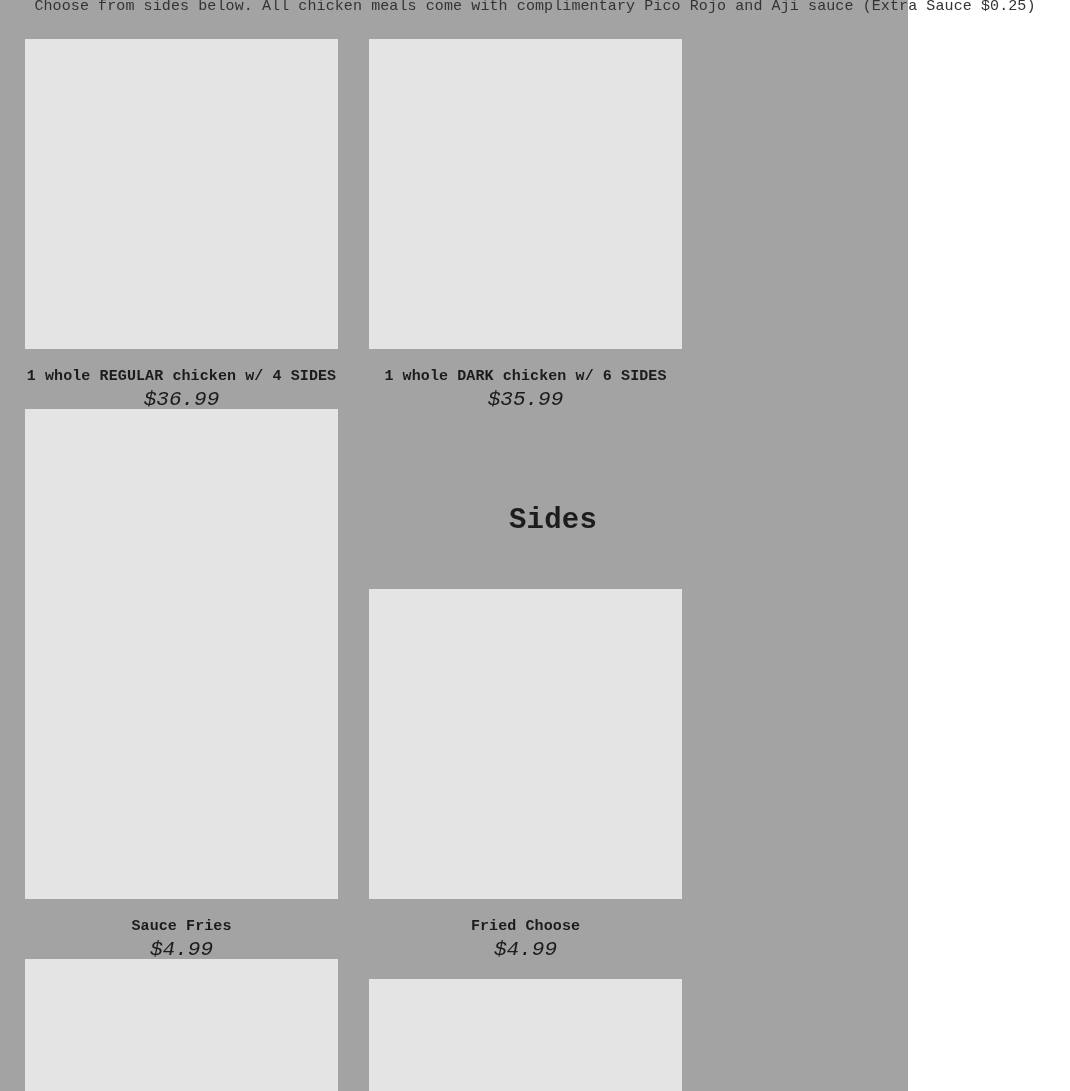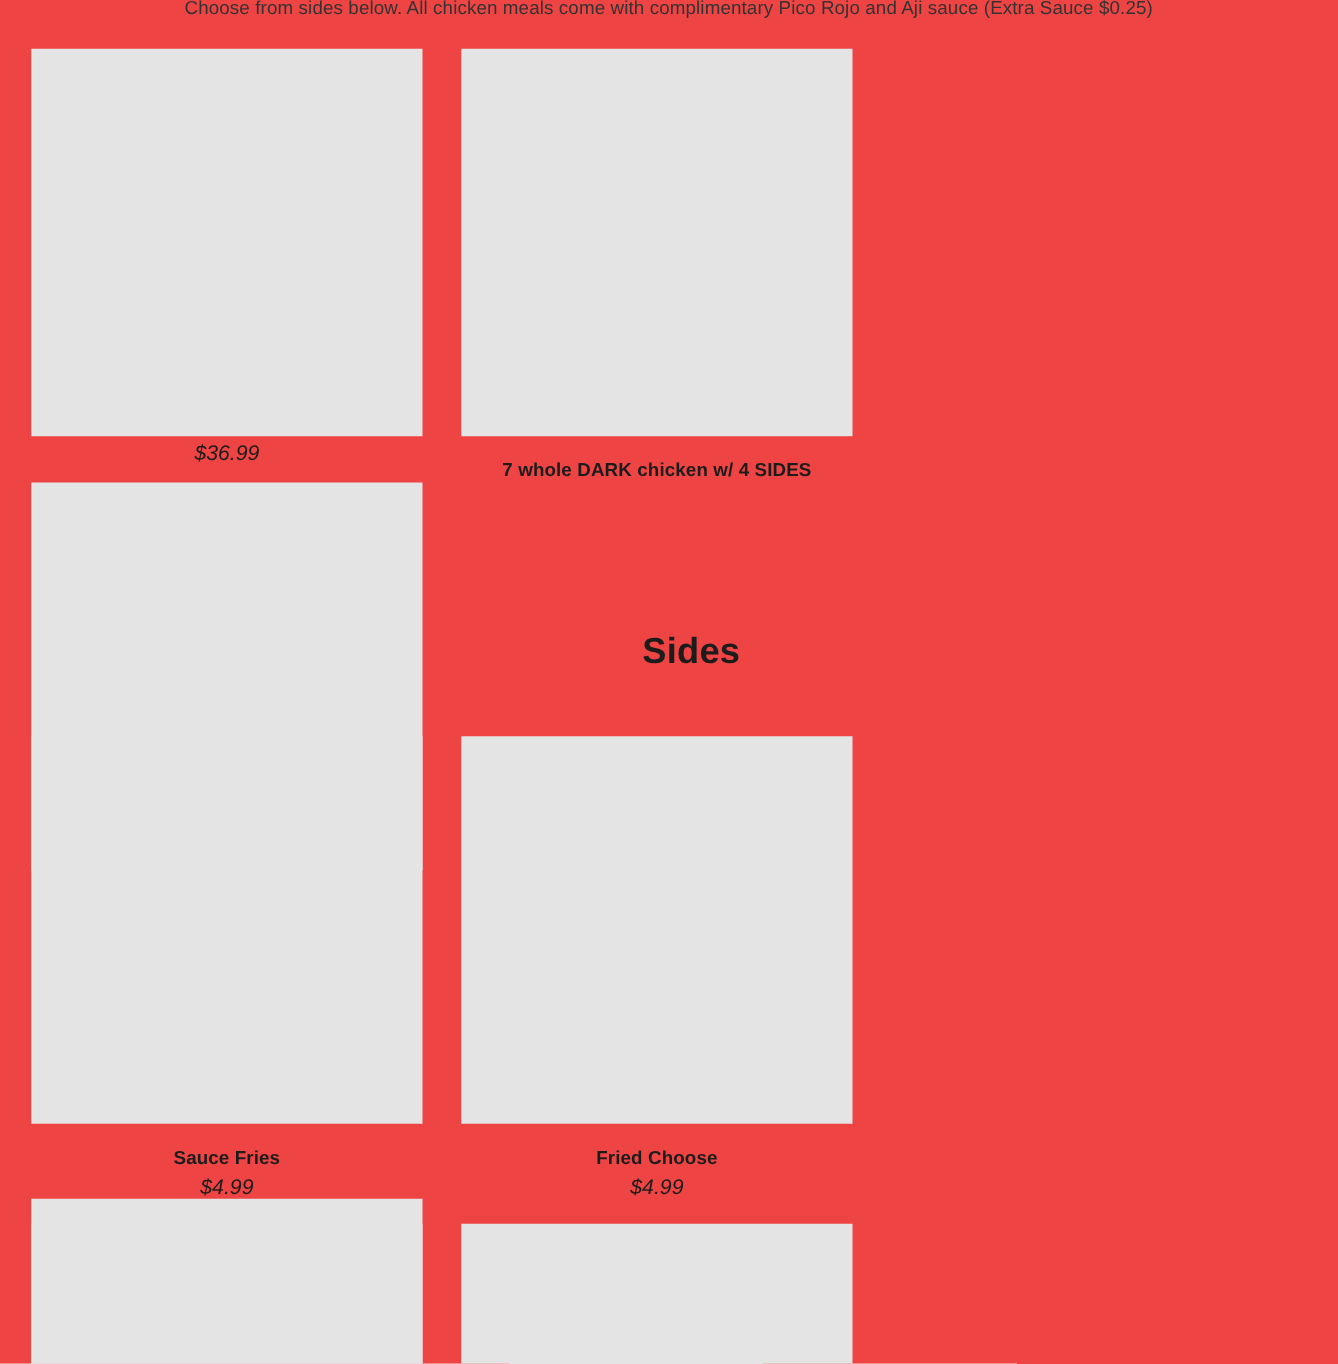--- a/index.html
+++ b/index.html
@@ -7,23 +7,24 @@
   html, body {
     width: 1070px;
     height: 1091px;
     background: #ffffff;
     font-family: "Liberation Sans", sans-serif;
     overflow: hidden;
   }
 
   .page {
     position: relative;
-    width: 1070px;
+    width: 908px;
     height: 1091px;
-    background: #ef4444;
+    background: #a3a3a3;
+    font-family: Liberation Mono, monospace;
   }
 
   
   .section-note {
     position: absolute;
     top: -4px;
     left: 0;
     width: 1070px;
     text-align: center;
     font-size: 15px;
@@ -65,21 +66,21 @@
     margin-top: 18px;
     font-size: 15px;
     font-weight: bold;
     color: #1c1c1c;
     line-height: 19px;
     letter-spacing: 0.1px;
   }
 
   .card-price {
     margin-top: 5px;
-    font-size: 17px;
+    font-size: 21px;
     font-style: italic;
     color: #1c1c1c;
     line-height: 18px;
   }
 
   
   .section-heading {
     position: absolute;
     top: 503px;
     left: 0;
@@ -97,26 +98,28 @@
 <body>
 
 <div class="page">
 
   <div class="section-note">Choose from sides below. All chicken meals come with complimentary Pico Rojo and Aji sauce (Extra Sauce $0.25)</div>
 
   <div class="grid grid-row-1">
 
     <div class="card">
       <div class="card-thumb thumb-tall"></div>
+      <div class="card-title">1 whole REGULAR chicken w/ 4 SIDES</div>
       <div class="card-price">$36.99</div>
     </div>
 
     <div class="card">
       <div class="card-thumb thumb-tall"></div>
-      <div class="card-title">7 whole DARK chicken w/ 4 SIDES</div>
+      <div class="card-title">1 whole DARK chicken w/ 6 SIDES</div>
+      <div class="card-price">$35.99</div>
     </div>
 
     <div class="card">
       <div class="card-thumb thumb-tall"></div>
       <div class="card-title">1 whole WHITE chicken w/ 4 sides</div>
       <div class="card-price">$39.99</div>
     </div>
 
   </div>
 

